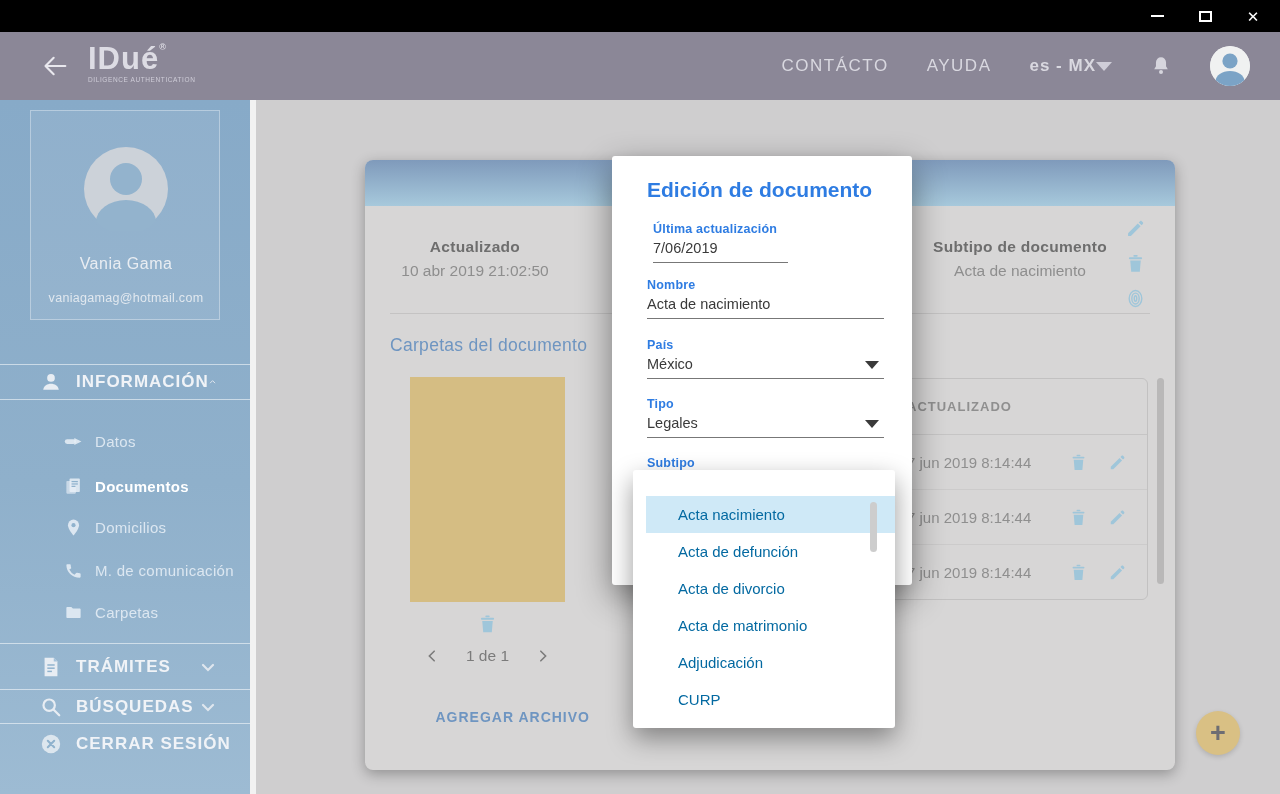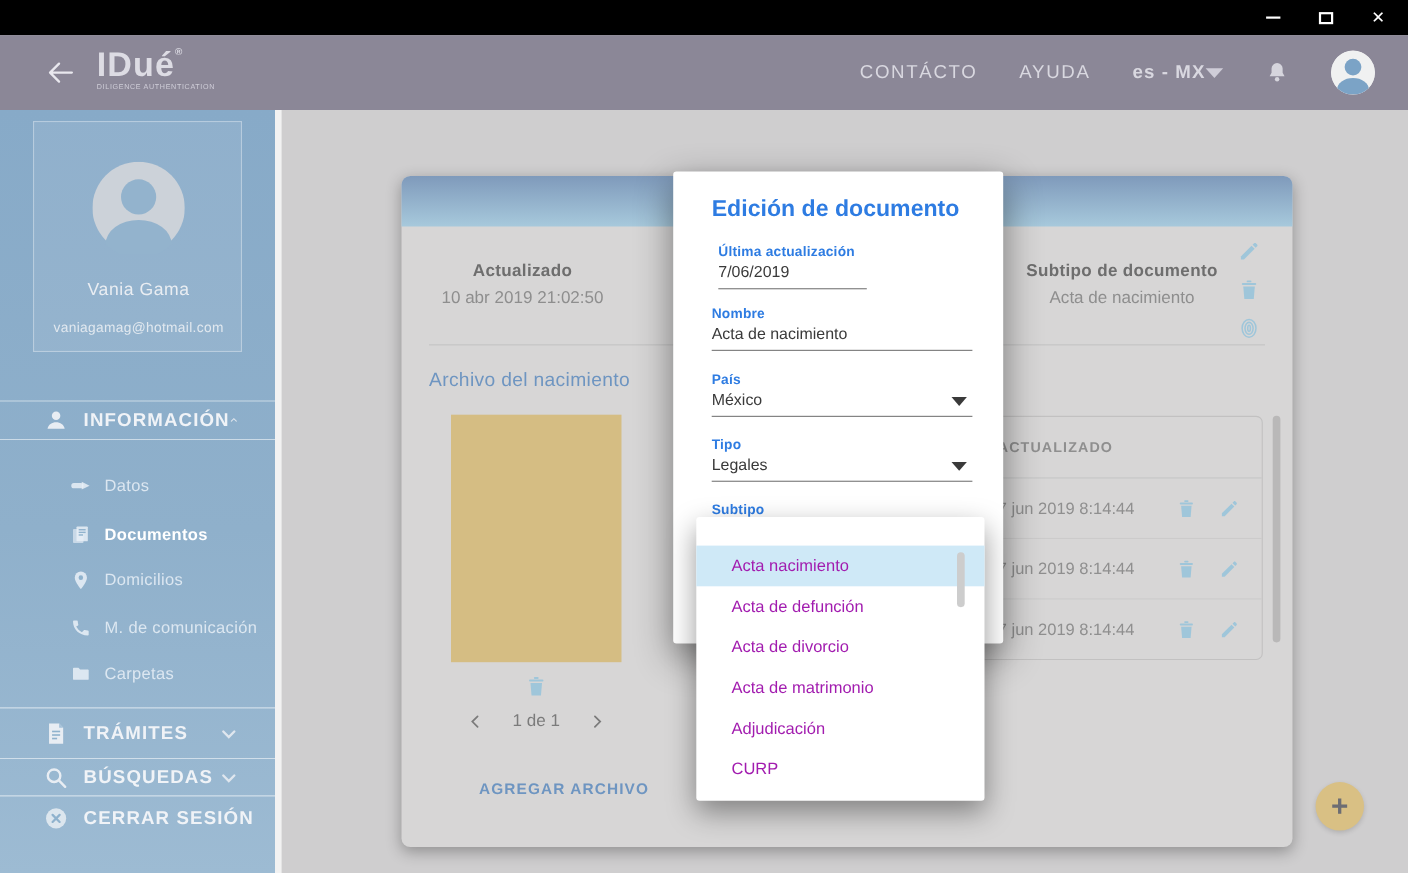--- a/index.html
+++ b/index.html
@@ -107,21 +107,21 @@
   .mf-date { top:66px; left:41px; width:135px; }
   .mf-nombre { top:122px; }
   .mf-pais { top:182px; }
   .mf-tipo { top:241px; }
   .mf-subtipo { top:300px; }
   .select-caret { position:absolute; right:5px; bottom:10px; width:0; height:0;
     border-left:7px solid transparent; border-right:7px solid transparent; border-top:8px solid #3a3a3a; cursor:pointer; }
 
   .dropdown { position:absolute; left:633px; top:470px; width:262px; height:258px; background:#ffffff;
     border-radius:3px; box-shadow:0 10px 26px rgba(0,0,0,0.4); z-index:11; padding-top:26px; }
-  .opt { height:37px; display:flex; align-items:center; color:#a21caf; font-size:15px; cursor:pointer; }
+  .opt { height:37px; display:flex; align-items:center; color:#0369a1; font-size:15px; cursor:pointer;margin-left:13px; }
   .opt span { margin-left:32px; }
   .opt.selected { background:#cfe9f7; }
   .dd-scrollthumb { position:absolute; right:18px; top:32px; width:7px; height:50px;
     background:#cdcdcd; border-radius:4px; cursor:pointer; }
 
   
   .fab { position:absolute; left:1196px; top:711px; width:44px; height:44px; border-radius:50%;
     background:#d9c084; display:flex; align-items:center; justify-content:center;
     color:#6d6d73; font-size:27px; font-weight:bold; cursor:pointer; z-index:5; box-shadow:0 2px 5px rgba(0,0,0,0.15); }
 
@@ -329,21 +329,21 @@
         <svg viewBox="0 0 24 24" fill="none" stroke="currentColor" stroke-width="1.6">
             <ellipse cx="12" cy="12" rx="7.2" ry="9.2"></ellipse>
             <ellipse cx="12" cy="12" rx="4.2" ry="6.2"></ellipse>
             <ellipse cx="12" cy="12" rx="1.4" ry="3.2"></ellipse>
           </svg>
       </div>
     </div>
 
     <div class="card-divider"></div>
 
-    <div class="file-title">Archivo del nacimiento</div>
+    <div class="file-title">Carpetas del documento</div>
     <div class="file-thumb"></div>
     <div class="thumb-trash">
       <svg viewBox="0 0 24 24" fill="currentColor">
           <path d="M6 8.5h12l-1.1 13H7.1z"></path>
           <rect x="4.5" y="4.8" width="15" height="2.2" rx="1"></rect>
           <rect x="9.5" y="2.2" width="5" height="2" rx="1"></rect>
         </svg>
     </div>
     <div class="pager">
       <div class="pager-chevron">

